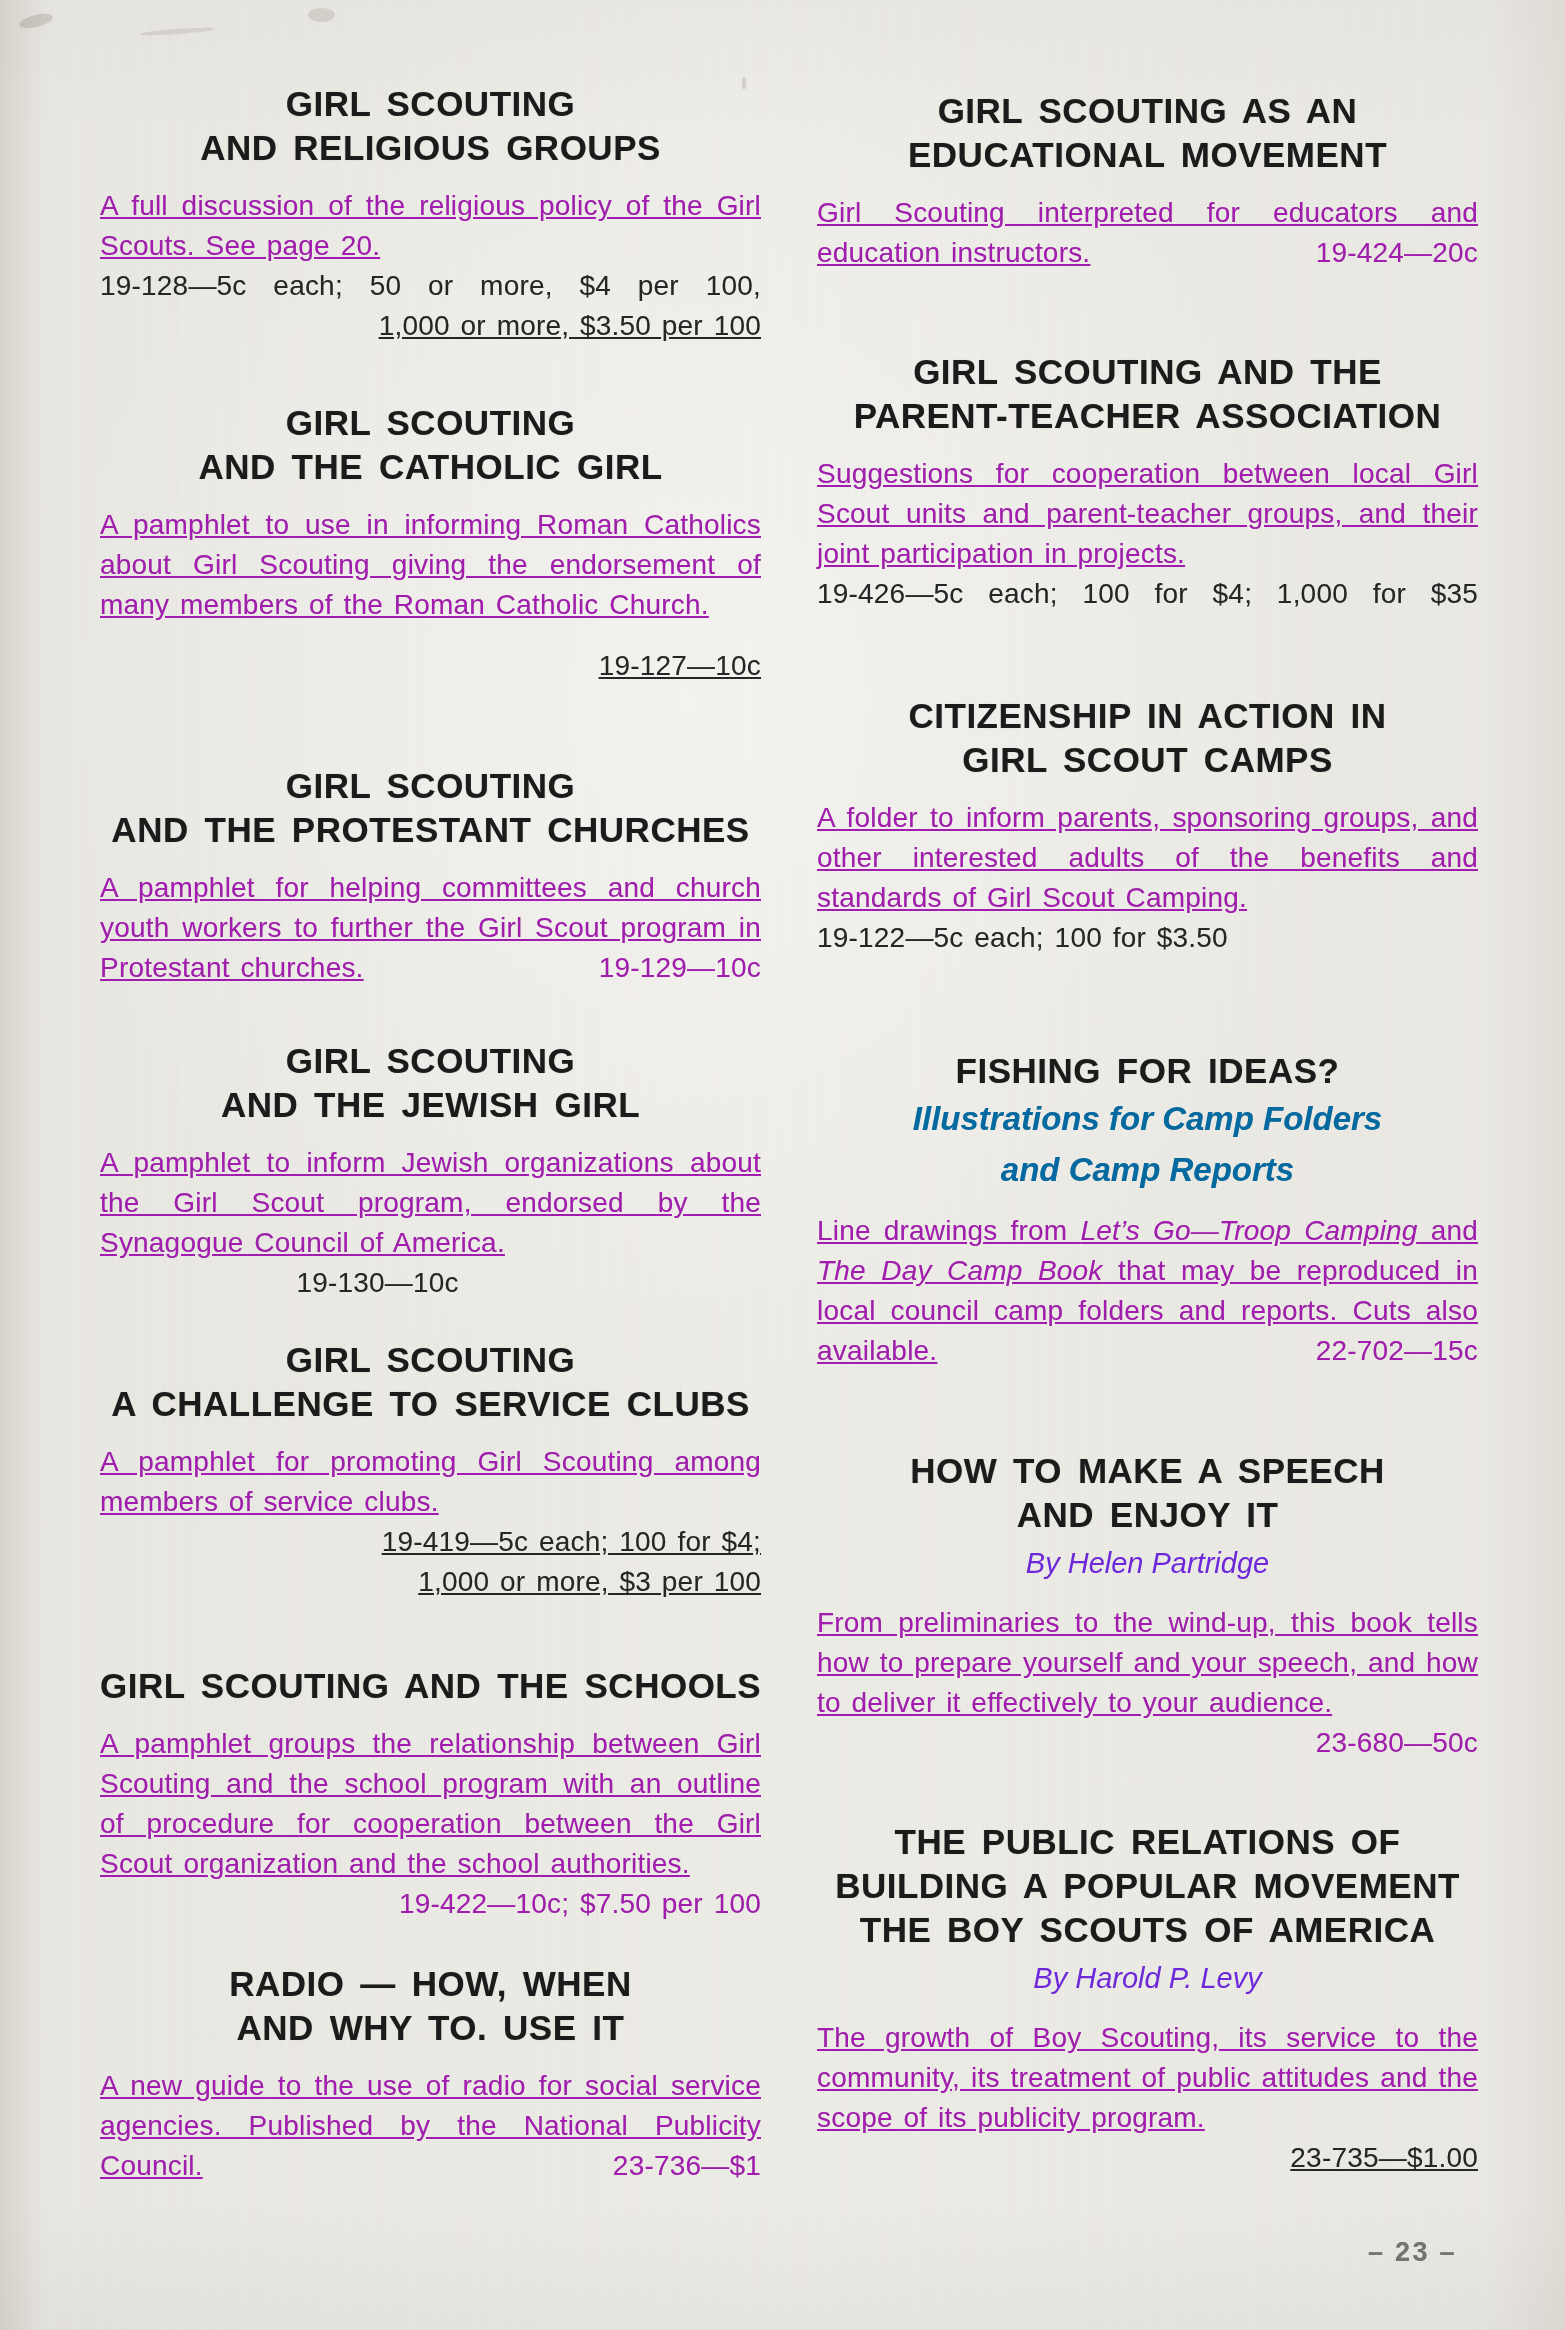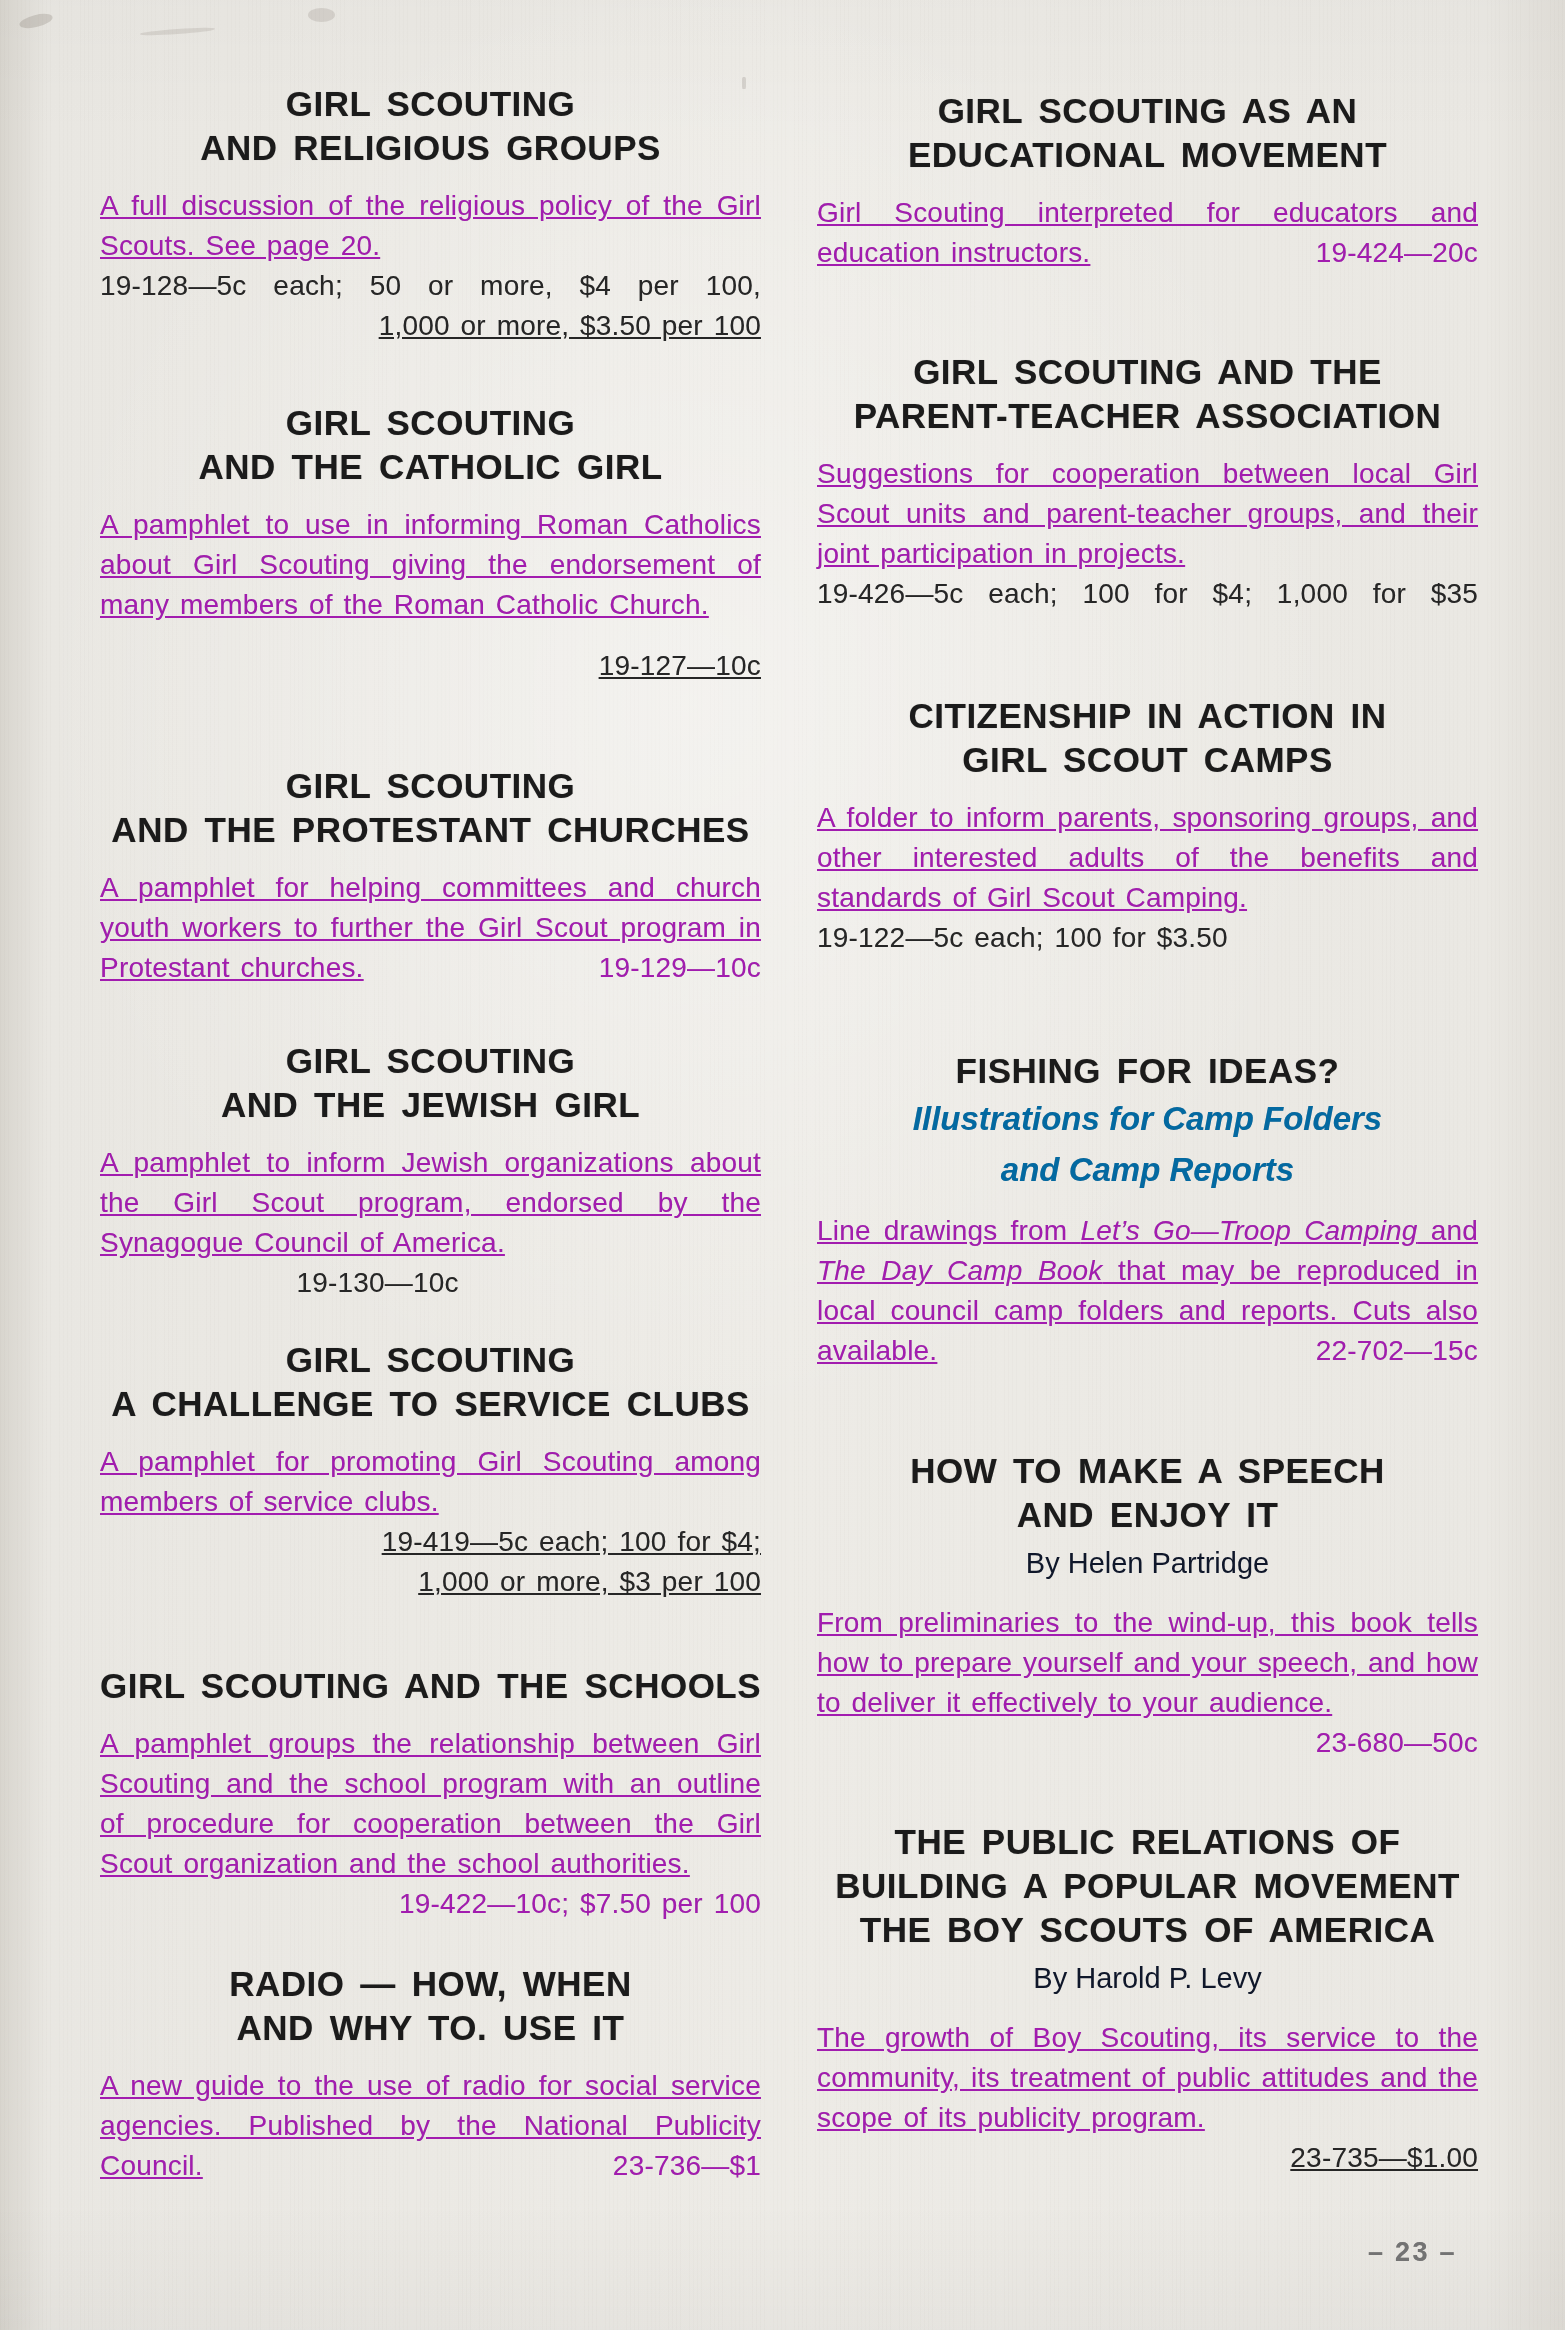--- a/index.html
+++ b/index.html
@@ -21,22 +21,22 @@
   .hl{
     font-size:35px;line-height:44px;font-weight:700;text-align:center;
     letter-spacing:0.5px;word-spacing:5.6px;color:#1b1b1b;white-space:nowrap;
     text-shadow:0 0 0.9px rgba(25,25,25,.28);
   }
   .subtitle{
     font-size:33px;line-height:51px;font-weight:700;font-style:italic;text-align:center;
     color:#0369a1;white-space:nowrap;text-shadow:0 0 0.5px rgba(25,25,25,.25);
   }
   .byline{
-    font-size:29px;line-height:44px;text-align:center;
-    color:#0f172a;margin-top:3.7px;
+    font-size:29px;line-height:44px;font-style:italic;text-align:center;
+    color:#6d28d9;margin-top:3.7px;
   }
   .body{
     margin:16.3px 0 0 0;font-size:28px;line-height:40px;text-align:justify;
     word-spacing:2.8px;letter-spacing:0.2px;color:#a21caf;
     text-shadow:0 0 0.5px rgba(30,30,30,.22);
     text-decoration:underline;
   }
   .code{float:right;white-space:nowrap;}
   .price{
     font-size:28px;line-height:40px;word-spacing:2.8px;letter-spacing:0.2px;color:#262626;

